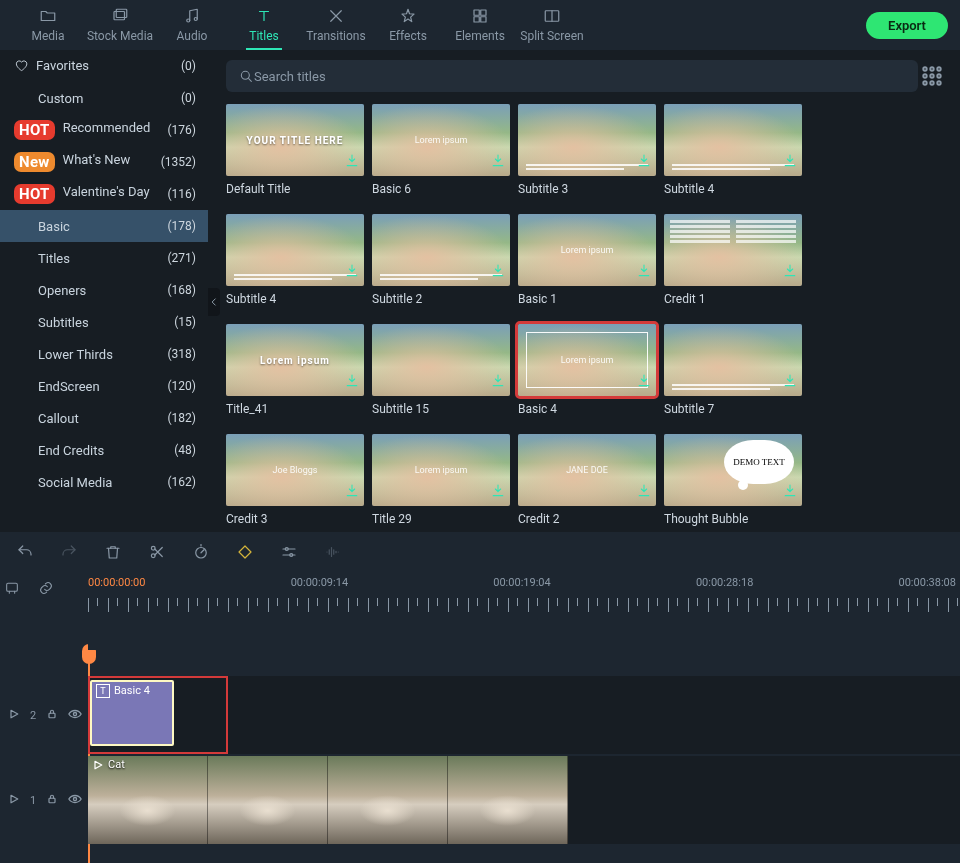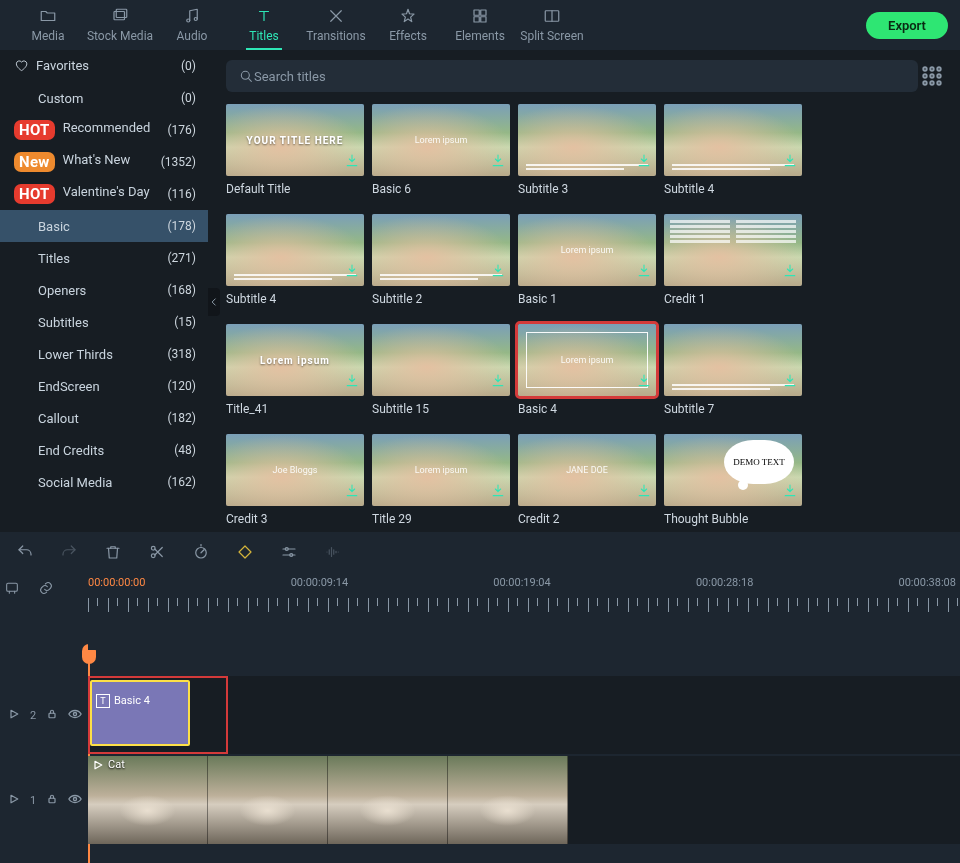--- a/index.html
+++ b/index.html
@@ -89,21 +89,21 @@
   #playhead { position:absolute; left:88px; top:0; bottom:0; width:0;}
   #playhead .line { position:absolute; top:0; width:2px; left:0; height:300px; background:var(--accent2);}
   #playhead .head { position:absolute; top:26px; left:-6px; width:14px; height:20px; background:var(--accent2); border-radius:7px;}
 
   #tracks { position:relative; flex:1; background:var(--bg2);}
   #tracks .lane { position:absolute; left:0; right:0; display:flex; }
   .lane .lane-head { width:88px; display:flex; align-items:center; gap:10px; padding-left:8px; color:var(--muted); font-size:11px;}
   .lane .lane-body { position:relative; flex:1; background:var(--bg1);}
   .lane.spacer .lane-body { background:var(--bg2);}
 
-  .title-clip { position:absolute; left:2px; top:4px; width:100px; height:66px; background:#7a77b6; border:2px solid #fde047; border-radius:2px; color:#fff; font-size:11px; padding:12px 4px;}
+  .title-clip { position:absolute; left:2px; top:4px; width:84px; height:66px; background:#7a77b6; border:2px solid #fef9c3; border-radius:2px; color:#fff; font-size:11px; padding:2px 4px;}
   .title-clip .ticon { display:inline-block; width:14px; height:14px; border:1px solid #fff; font-size:9px; text-align:center; line-height:12px; margin-right:4px;}
   .title-sel-box { position:absolute; left:0; top:0; width:140px; height:78px; border:2px solid #d43a3a;}
 
   .video-clip { position:absolute; left:0; top:0; height:88px; display:flex; background:#b91c1c;}
   .video-clip .frame { width:120px; height:88px; background:
      linear-gradient(180deg,#6a7a5a 0%, #bdb09a 45%, #d6cdbf 55%, #6e665a 100%);
      position:relative; border-right:1px solid rgba(0,0,0,0.4);}
   .video-clip .frame::after { content:""; position:absolute; inset:0; background:
      radial-gradient(40px 22px at 50% 62%, rgba(235,225,210,0.95), rgba(0,0,0,0) 70%);}
   .video-clip .lbl { position:absolute; left:4px; top:2px; display:flex; align-items:center; gap:4px; color:#fff; font-size:11px; text-shadow:0 1px 2px #000;}

